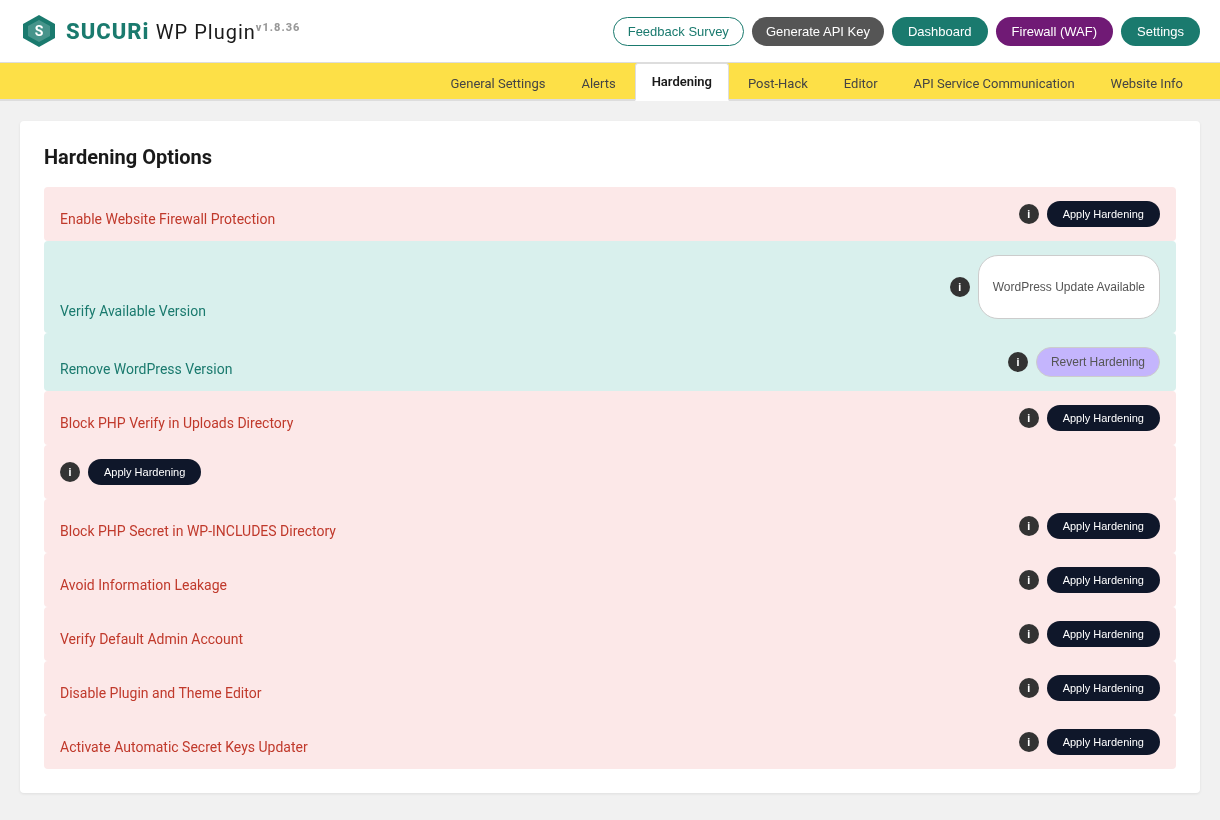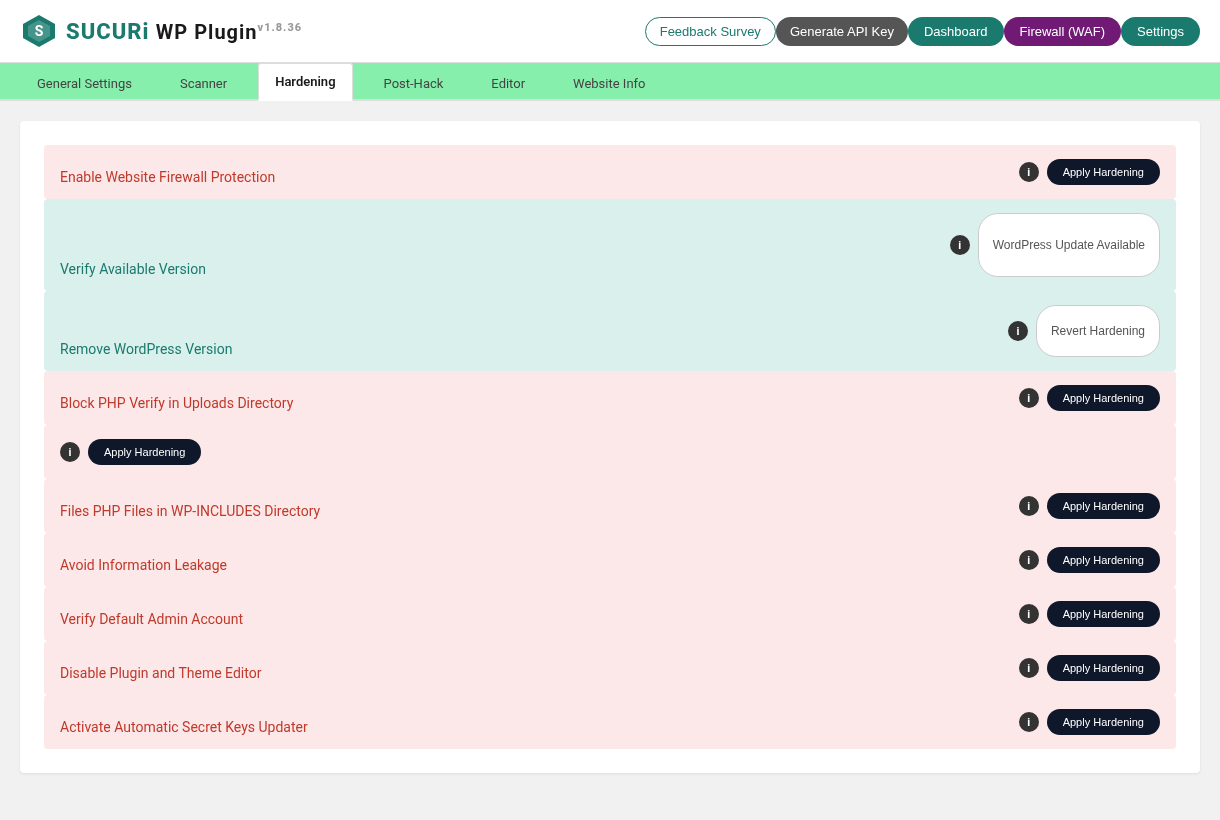--- a/index.html
+++ b/index.html
@@ -24,20 +24,21 @@
       align-items: center;
       gap: 8px;
     }
     .logo-icon {
       width: 38px;
       height: 38px;
     }
 
     .header-buttons {
       display: flex;
+      gap: 8px;
       align-items: flex-start;
     }
     .btn-feedback {
       background: #fff;
       border: 1.5px solid #1a7a6e;
       color: #1a7a6e;
       border-radius: 20px;
       padding: 6px 14px;
       cursor: pointer;
       font-size: 13px;
@@ -65,26 +66,27 @@
       border: none;
       color: #fff;
       border-radius: 20px;
       padding: 7px 16px;
       cursor: pointer;
       font-size: 13px;
     }
 
     
     .tabs-bar {
-      background: #86efac;
+      background: #fde047;
       padding: 0 20px;
       display: flex;
       align-items: flex-end;
       border-bottom: 2px solid #ddd;
-      gap: 14px;
+      gap: 2px;
+      justify-content: flex-end;
     }
     .tab {
       padding: 10px 16px;
       cursor: pointer;
       font-size: 13px;
       color: #444;
       border: 1px solid transparent;
       border-bottom: none;
       border-radius: 3px 3px 0 0;
       background: transparent;
@@ -171,68 +173,70 @@
       background: #fff;
       color: #555;
       border: 1px solid #ccc;
       border-radius: 20px;
       padding: 24px 14px;
       font-size: 12px;
       cursor: pointer;
       white-space: nowrap;
     }
     .btn-revert {
-      background: #ffffff;
+      background: #c4b5fd;
       color: #555;
       border: 1px solid #ccc;
       border-radius: 20px;
-      padding: 18px 14px;
+      padding: 7px 14px;
       font-size: 12px;
       cursor: pointer;
       white-space: nowrap;
     }
   </style>
 </head>
 <body>
 
 <div class="header">
   <div class="logo-area">
 
     <svg class="logo-icon" viewBox="0 0 38 38" xmlns="http://www.w3.org/2000/svg">
       <polygon points="19,3 35,12 35,26 19,35 3,26 3,12" fill="#1a7a6e"></polygon>
       <polygon points="19,8 30,14 30,24 19,30 8,24 8,14" fill="#fff" opacity="0.2"></polygon>
       <text x="19" y="24" text-anchor="middle" font-size="14" font-weight="bold" fill="#fff">S</text>
     </svg>
     <div>
       <span style="font-size:22px;font-weight:800;color:#1a1a1a;letter-spacing:1px;">
         <span style="color:#1a7a6e;">SUCURi</span>
-        <span style="color:#1a1a1a;font-weight:700;font-size:20px;"> WP Plugin</span><span style="font-size:11px;color:#999;vertical-align:super;">v1.8.36</span>
+        <span style="color:#1a1a1a;font-weight:400;font-size:20px;"> WP Plugin</span><span style="font-size:11px;color:#999;vertical-align:super;">v1.8.36</span>
       </span>
     </div>
   </div>
   <div class="header-buttons">
     <button class="btn-feedback">Feedback Survey</button>
     <button class="btn-api">Generate API Key</button>
     <button class="btn-teal">Dashboard</button>
     <button class="btn-dark-teal">Firewall (WAF)</button>
     <button class="btn-teal">Settings</button>
   </div>
 </div>
 
 <div class="tabs-bar">
   <div class="tab">General Settings</div>
-  <div class="tab">Scanner</div>
+  <div class="tab">Alerts</div>
   <div class="tab active">Hardening</div>
   <div class="tab">Post-Hack</div>
   <div class="tab">Editor</div>
+  <div class="tab">API Service Communication</div>
   <div class="tab">Website Info</div>
 </div>
 
 <div class="main-content">
   <div class="card">
+    <div class="card-title">Hardening Options</div>
 
     <div class="hardening-row red">
       <span class="row-label red-text">Enable Website Firewall Protection</span>
       <div class="row-actions">
         <div class="info-icon">i</div>
         <button class="btn-apply">Apply Hardening</button>
       </div>
     </div>
 
     <div class="hardening-row teal">
@@ -260,21 +264,21 @@
     </div>
 
     <div class="hardening-row red">
       <div class="row-actions">
         <div class="info-icon">i</div>
         <button class="btn-apply">Apply Hardening</button>
       </div>
     </div>
 
     <div class="hardening-row red">
-      <span class="row-label red-text">Files PHP Files in WP-INCLUDES Directory</span>
+      <span class="row-label red-text">Block PHP Secret in WP-INCLUDES Directory</span>
       <div class="row-actions">
         <div class="info-icon">i</div>
         <button class="btn-apply">Apply Hardening</button>
       </div>
     </div>
 
     <div class="hardening-row red">
       <span class="row-label red-text">Avoid Information Leakage</span>
       <div class="row-actions">
         <div class="info-icon">i</div>

